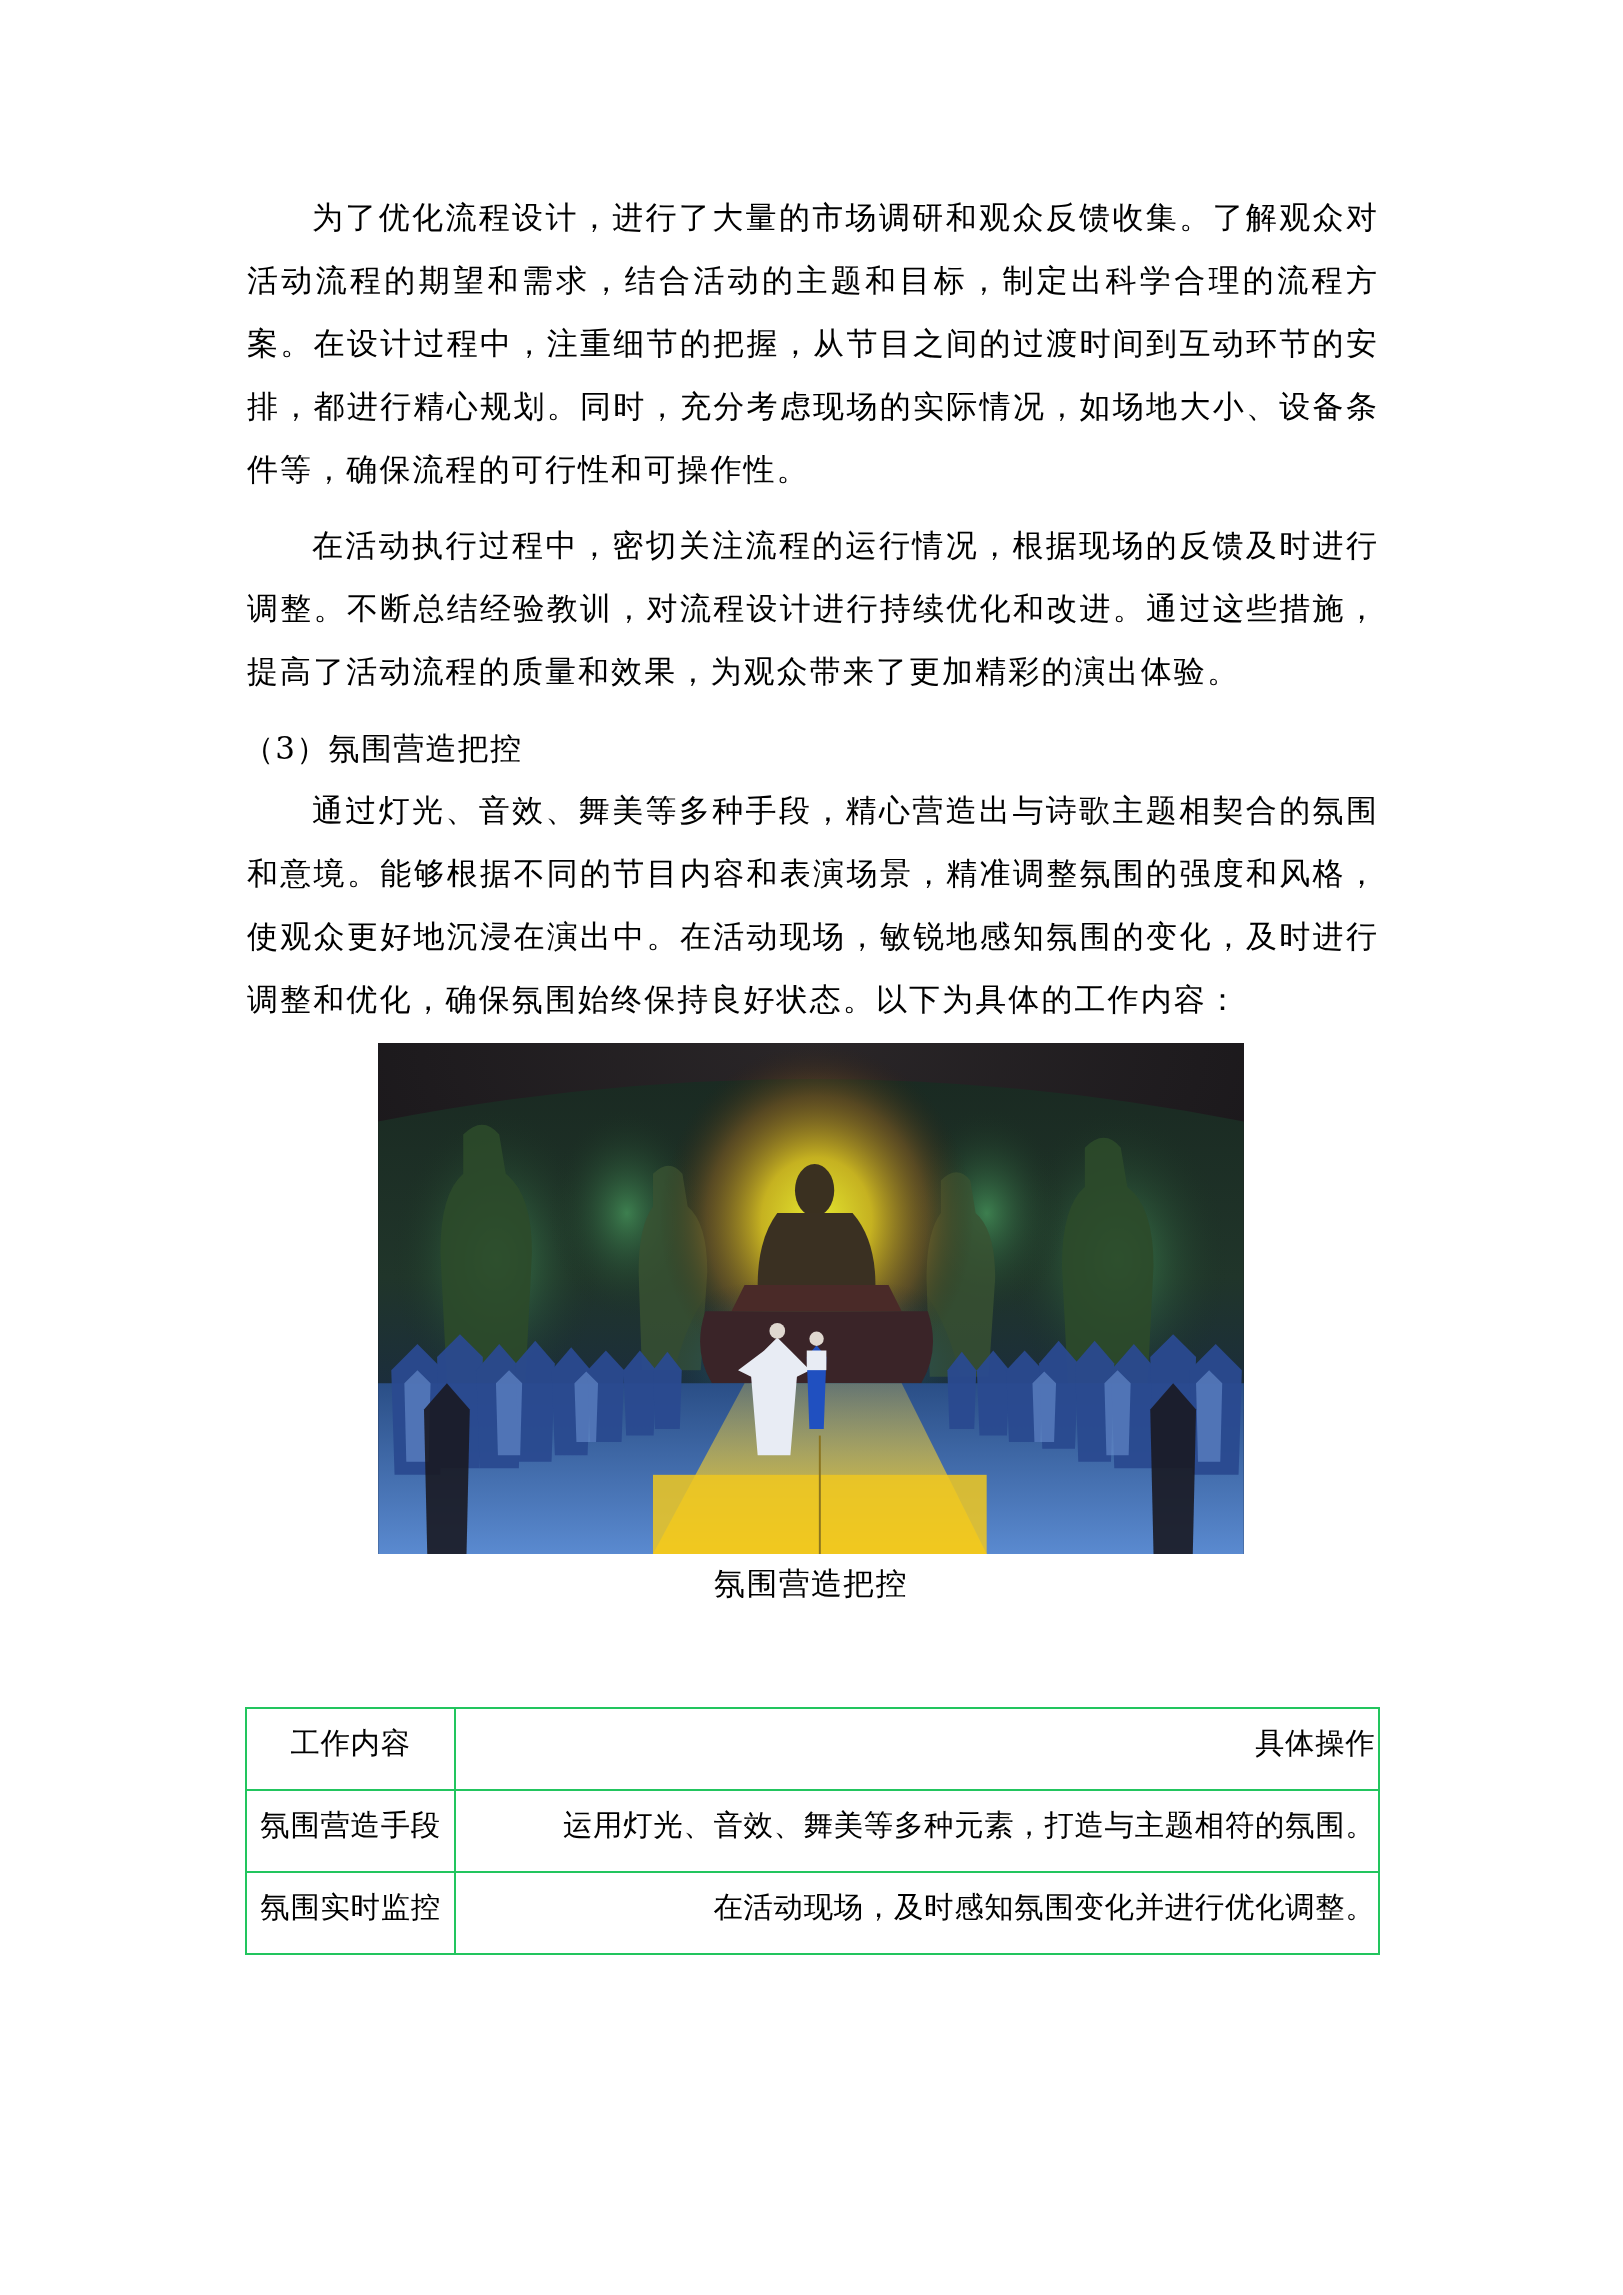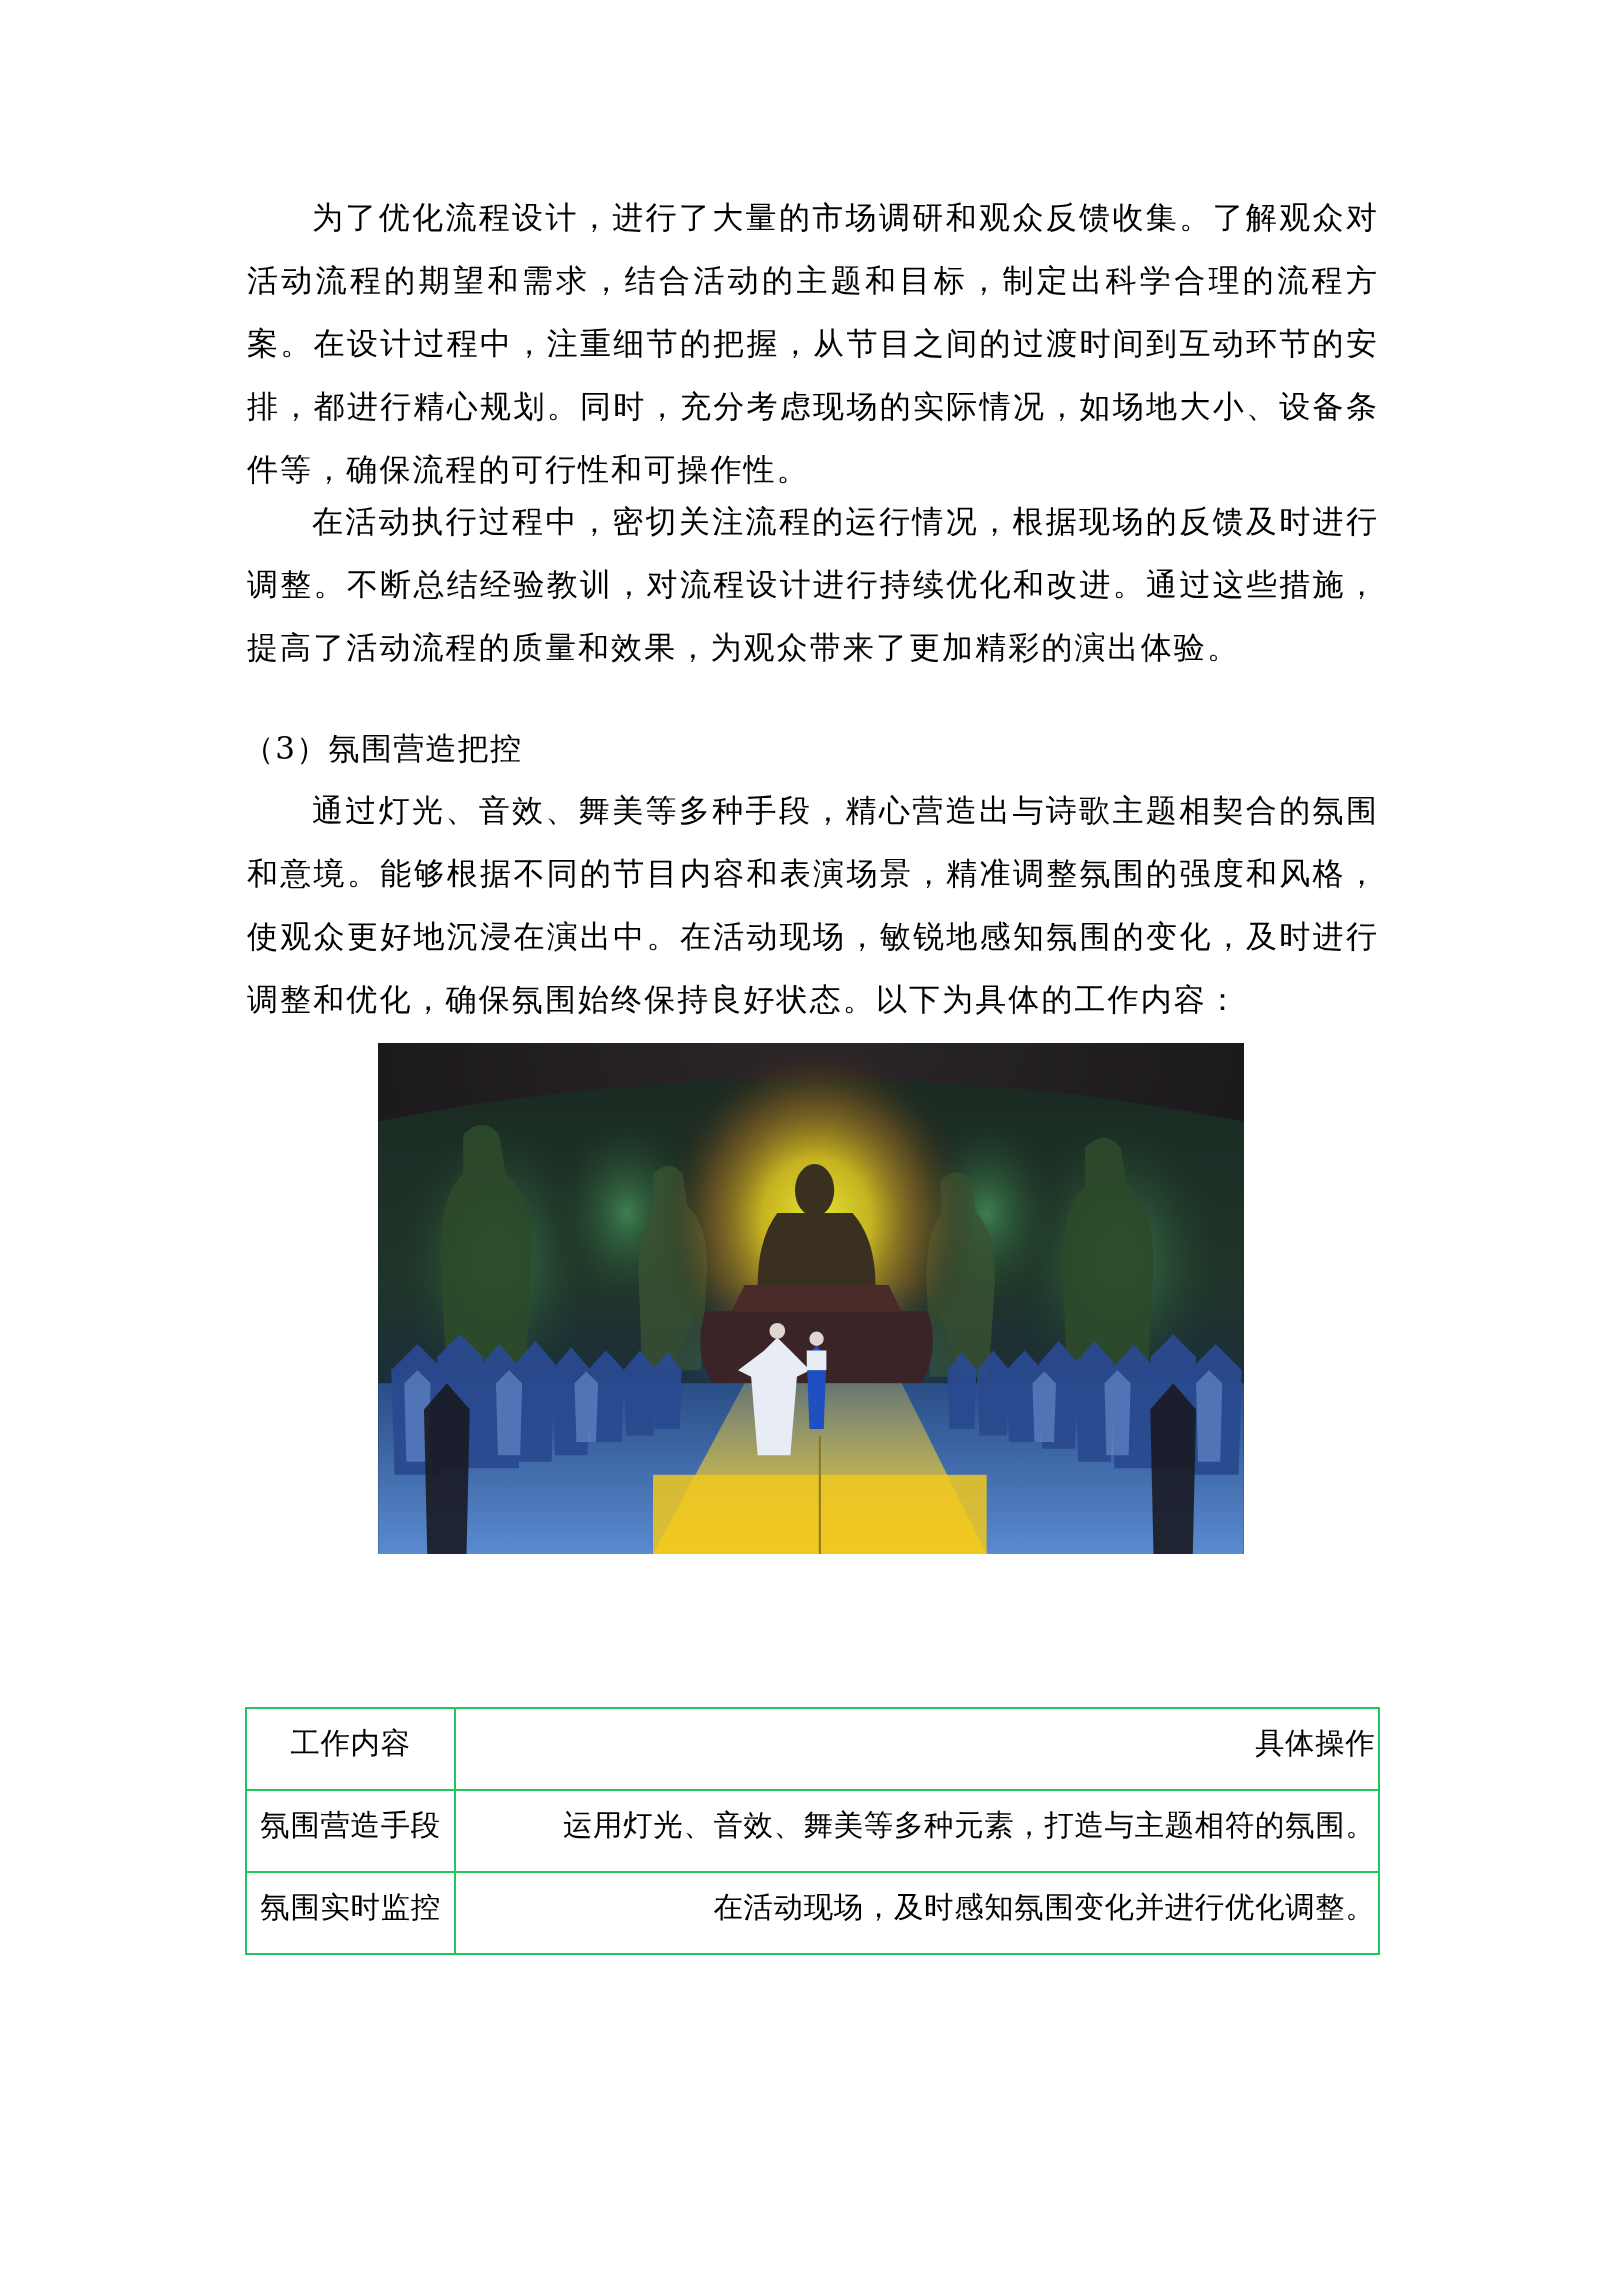--- a/index.html
+++ b/index.html
@@ -32,21 +32,21 @@
       line-height: 63px;
       letter-spacing: 2.1px;
       text-align: justify;
       text-justify: inter-character;
       margin: 0;
     }
     .indent {
       text-indent: 65px;
     }
     #para1 { top: 186px; }
-    #para2 { top: 490px; }
+    #para2 { top: 514px; }
     #heading3 {
       position: absolute;
       left: 243px;
       top: 722px;
       font-size: 31px;
       line-height: 52px;
       letter-spacing: 1.3px;
       margin: 0;
       font-weight: normal;
     }
@@ -202,20 +202,21 @@
       <path d="M1180,560 l35,-40 l35,40 l-5,221 l-60,0 z" fill="#1a1a22" opacity="0.9"></path>
 
       <path d="M590,470 l20,-20 l20,20 l30,30 l-20,10 l-10,120 l-50,0 l-10,-120 l-20,-10 z" fill="#e8ecf4"></path>
       <circle cx="610" cy="440" r="12" fill="#e0d8d0"></circle>
       <path d="M655,480 l15,-18 l15,18 l-4,110 l-22,0 z" fill="#2050c0"></path>
       <rect x="655" y="470" width="30" height="30" fill="#e8ecf4"></rect>
       <circle cx="670" cy="452" r="11" fill="#e0d8d0"></circle>
     </svg>
   </div>
 
+  <div class="caption">氛围营造把控</div>
 
   <table class="work-table">
     <tbody>
         <tr class="header-row">
       <td class="col1">工作内容</td>
       <td class="col2">具体操作</td>
     </tr>
     <tr class="body-row">
       <td class="col1">氛围营造手段</td>
       <td class="col2">运用灯光、音效、舞美等多种元素，打造与主题相符的氛围。</td>

